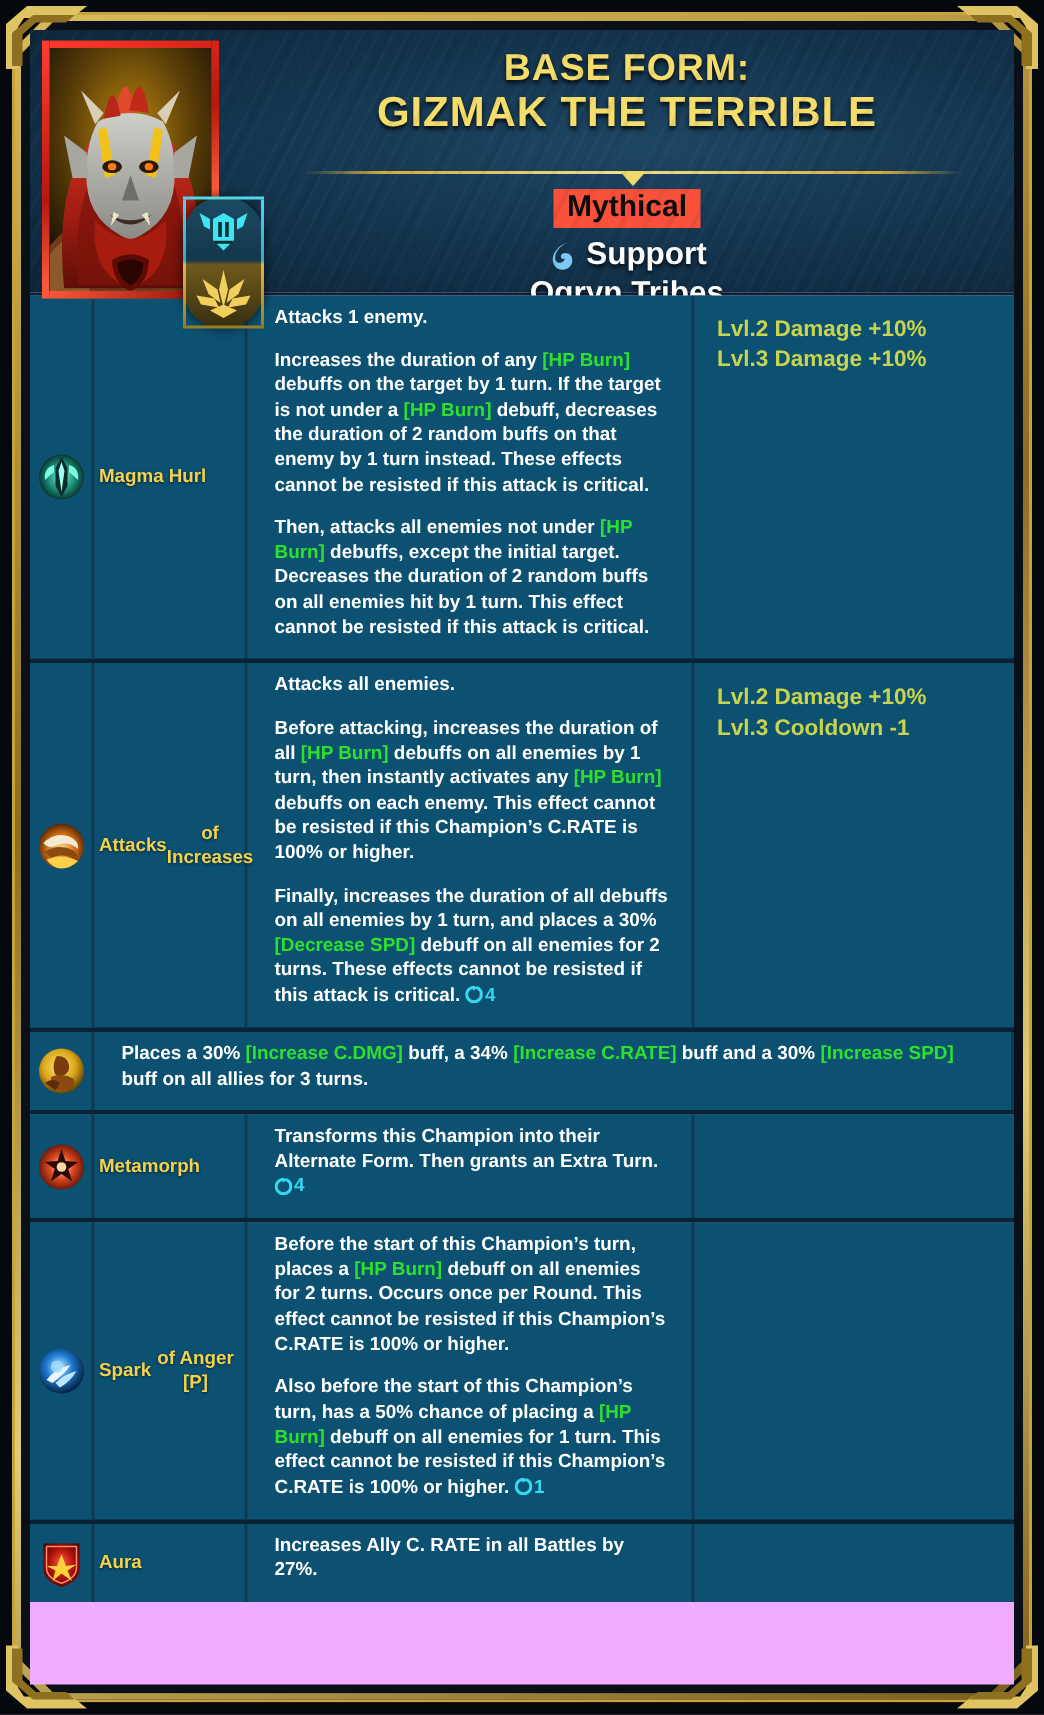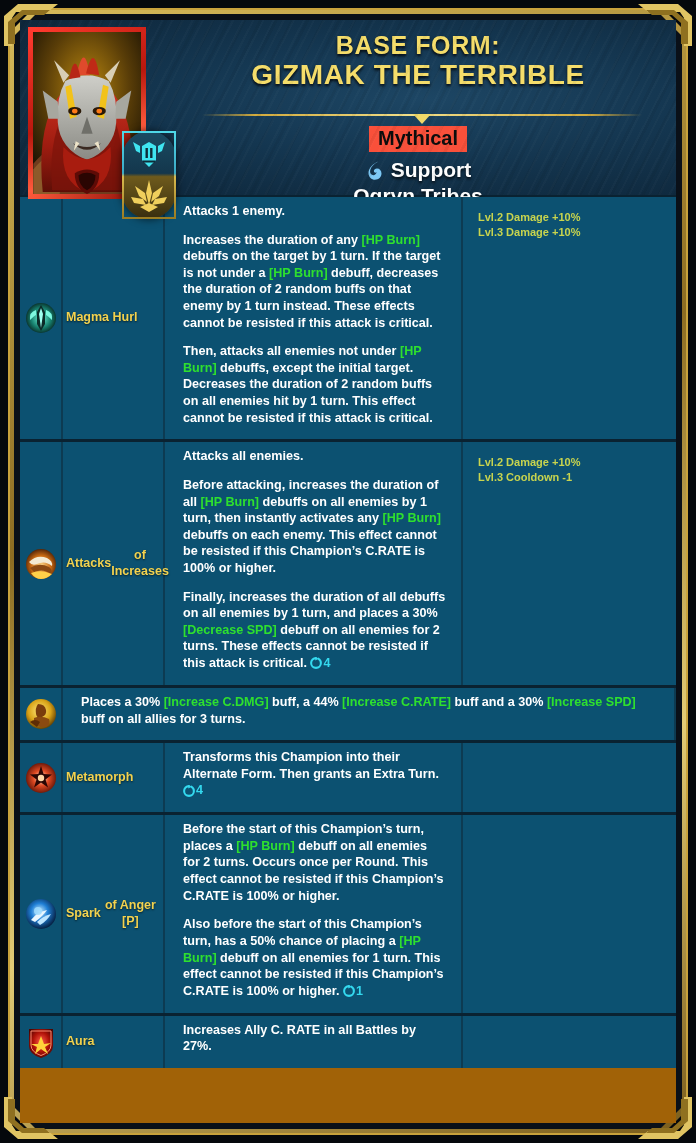--- a/index.html
+++ b/index.html
@@ -41,21 +41,21 @@
   .corner-orn svg { width: 100%; height: 100%; display: block; }
   .orn-tl { left: 2px;  top: 2px; }
   .orn-tr { right: 2px; top: 2px; transform: scaleX(-1); }
   .orn-bl { left: 2px;  bottom: 2px; transform: scaleY(-1); }
   .orn-br { right: 2px; bottom: 2px; transform: scale(-1,-1); }
 
   
   #content {
     position: absolute; left: 20px; top: 20px;
     width: 656px; height: 1103px;
-    background: #a16207;
+    background: #f0abfc;
     overflow: hidden;
   }
 
   
   .header {
     position: relative; height: 177px;
     background:
       radial-gradient(ellipse at 62% 45%, #1d4664 0%, #143650 45%, #0d2437 100%);
     border-bottom: 2px solid #0a2231;
   }
@@ -165,21 +165,21 @@
   }
   .cell-desc {
     flex: 1 1 auto;
     padding: 6px 14px 13px 18px;
     border-right: 2px solid #0d3b52;
     color: #ffffff; font-size: 12.6px; font-weight: bold; line-height: 1.32;
   }
   .cell-up {
     width: 213px; flex: 0 0 213px;
     padding: 13px 10px 13px 15px;
-    color: #c8d44e; font-size: 11px; font-weight: bold; line-height: 1.35;
+    color: #c8d44e; font-size: 15px; font-weight: bold; line-height: 1.35;
   }
   .desc-p { margin-bottom: 12px; }
   .desc-p:last-child { margin-bottom: 0; }
   .eff { color: #2ee02e; }
   .cd {
     display: inline-flex; align-items: center; gap: 1px;
     color: #34d9ef; font-weight: bold; vertical-align: -2px;
   }
   .cd svg { width: 12px; height: 12px; display:block; }
   .up-line { display: block; }
@@ -414,21 +414,21 @@
                   <stop offset="100%" stop-color="#5e3c03"></stop>
                 </radialGradient>
               </defs>
               <circle cx="16" cy="16" r="15" fill="url(#i3)"></circle>
               <path d="M13 6 Q20 6 21 12 Q22 17 17 19 Q12 21 11 16 Q10 10 13 6 Z" fill="#7a3c0c"></path>
               <path d="M9 20 Q16 17 24 21 Q26 26 21 29 Q13 30 9 25 Z" fill="#8a4a10"></path>
               <path d="M5 24 Q10 20 15 24 L12 29 Z" fill="#5d2c06"></path>
             </svg>
           </div>
           <div class="cell-desc">
-            <div class="desc-p"><span>Places a 30% </span><span class="eff">[Increase C.DMG]</span><span> buff, a 44% </span><span class="eff">[Increase C.RATE]</span><span> buff and a 30% </span><span class="eff">[Increase SPD]</span><span> buff on all allies for 3 turns.</span></div>
+            <div class="desc-p"><span>Places a 30% </span><span class="eff">[Increase C.DMG]</span><span> buff, a 34% </span><span class="eff">[Increase C.RATE]</span><span> buff and a 30% </span><span class="eff">[Increase SPD]</span><span> buff on all allies for 3 turns.</span></div>
           </div>
         </div>
         <div class="row">
           <div class="cell-icon">
             <svg class="skill-icon" viewBox="0 0 32 32">
               <defs>
                 <radialGradient id="i4" cx="50%" cy="50%" r="58%">
                   <stop offset="0%" stop-color="#ffe9d0"></stop>
                   <stop offset="45%" stop-color="#e04a22"></stop>
                   <stop offset="100%" stop-color="#4c0a02"></stop>

